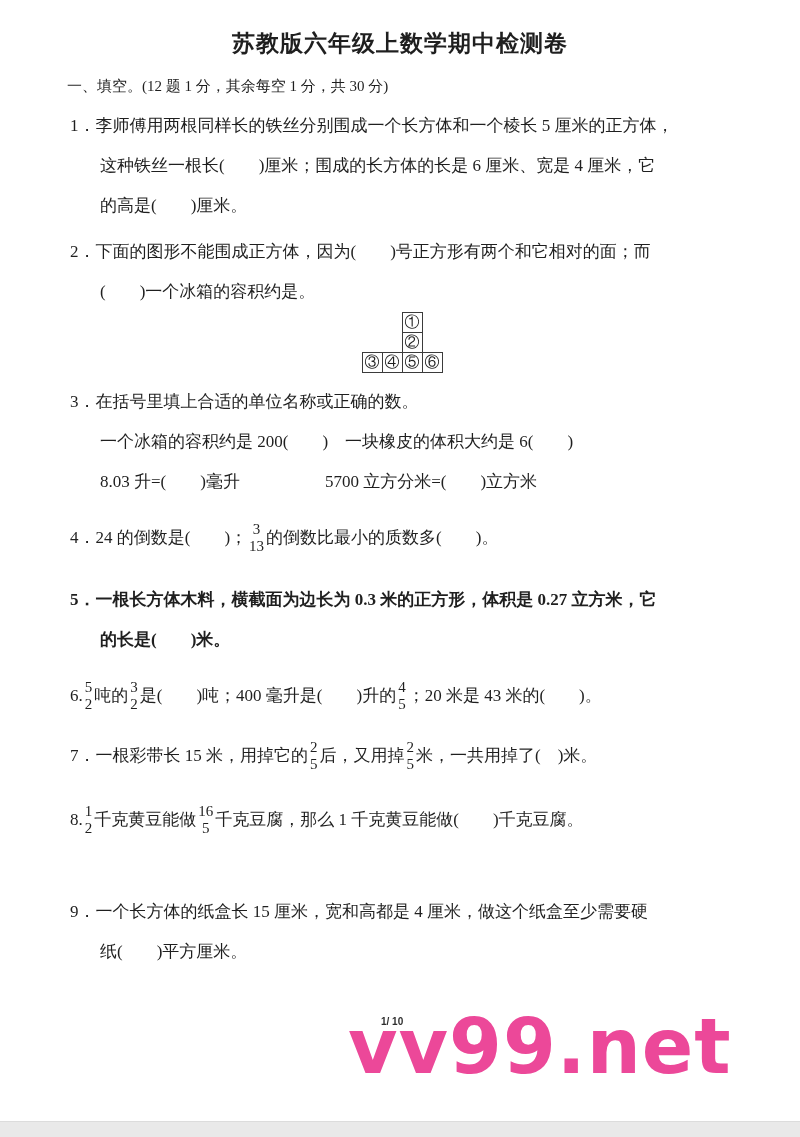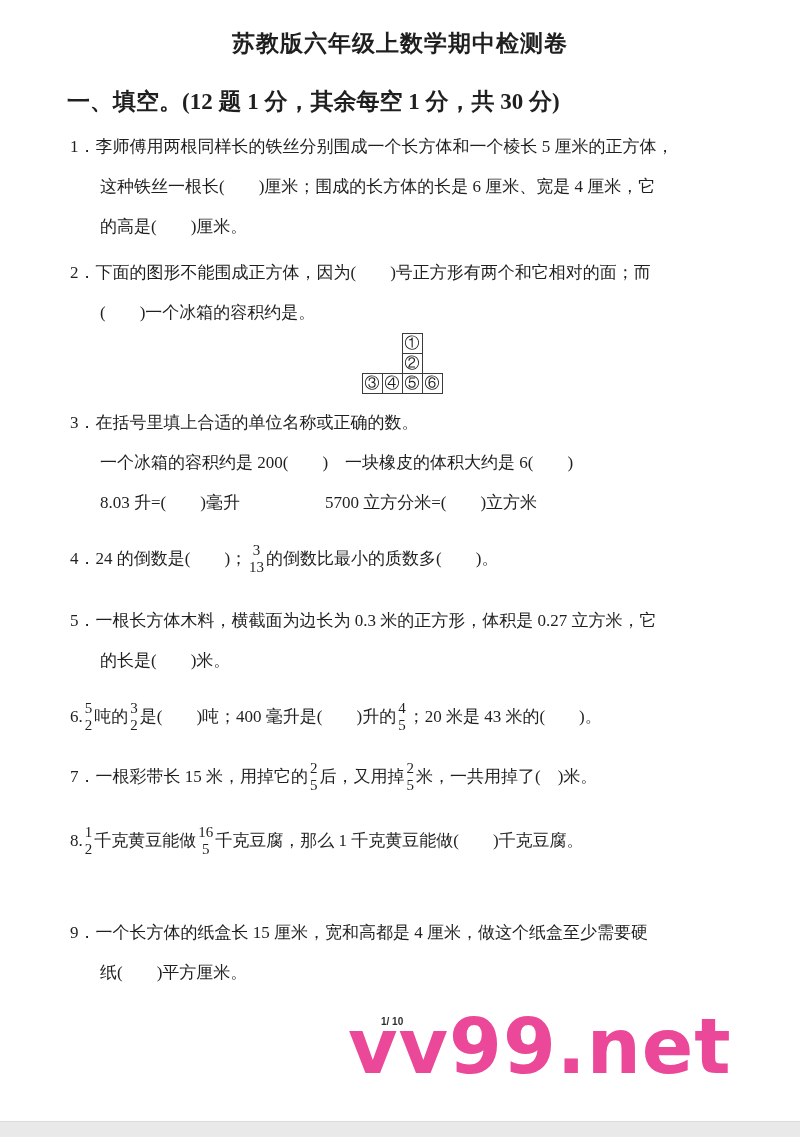--- a/index.html
+++ b/index.html
@@ -19,29 +19,29 @@
     color:#ec4899; z-index:0; user-select:none;margin-top:20px;
   }
 
   .content { position:relative; z-index:1; }
 
   .title {
     padding-top:28px; text-align:center;
     font-size:23px; font-weight:bold; letter-spacing:1px;
   }
   .heading {
-    margin:27px 64px 0 67px;
-    font-size:23px; font-weight:bold;
+    margin:18px 64px 0 67px;
+    font-size:15px; font-weight:normal;
   }
 
   #questions { margin:10px 56px 0 70px; }
   .question { margin-top:6px; }
   #questions .question:nth-child(3) { margin-top:8px; }
   #questions .question:nth-child(4) { margin-top:10px; }
-  #questions .question:nth-child(5) { margin-top:16px; }
+  #questions .question:nth-child(5) { margin-top:16px;font-weight:bold; }
   #questions .question:nth-child(6) { margin-top:10px; }
   #questions .question:nth-child(7) { margin-top:8px; }
   #questions .question:nth-child(8) { margin-top:12px; }
   #questions .question:nth-child(9) { margin-top:46px; }
 
   .line {
     min-height:40px; font-size:17px; line-height:22px;
     display:flex; align-items:center; flex-wrap:wrap;
   }
   .line.cont { padding-left:30px; }

